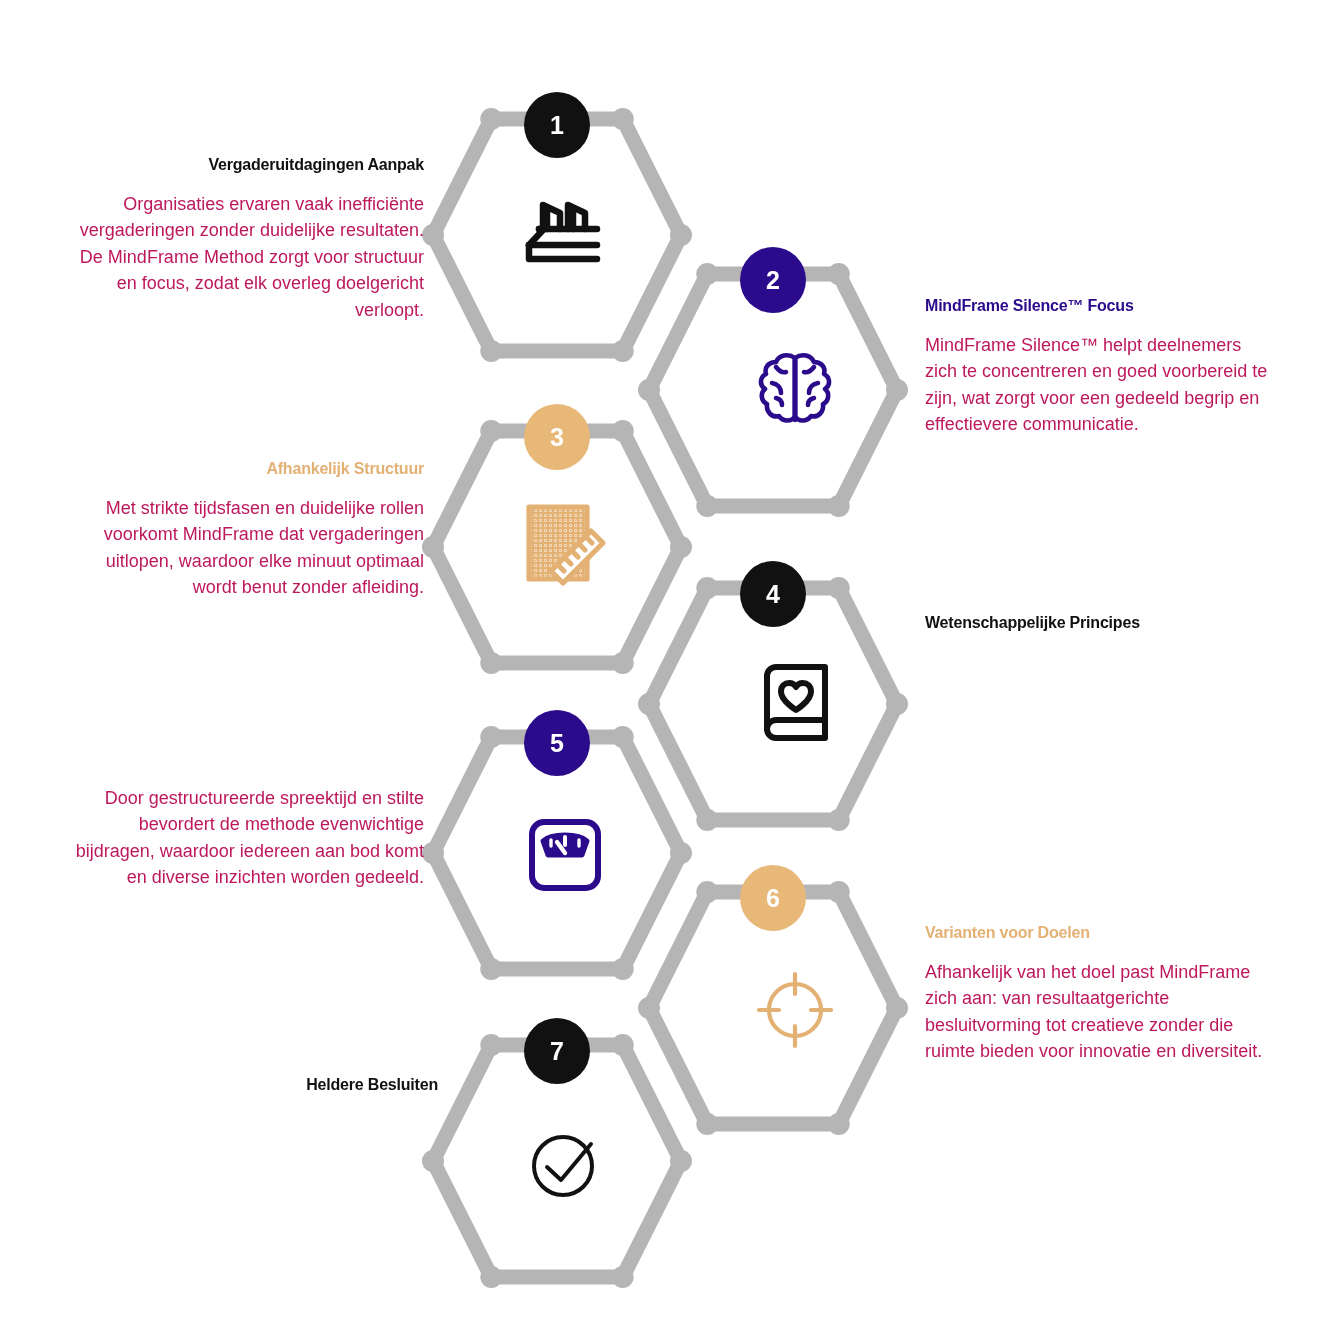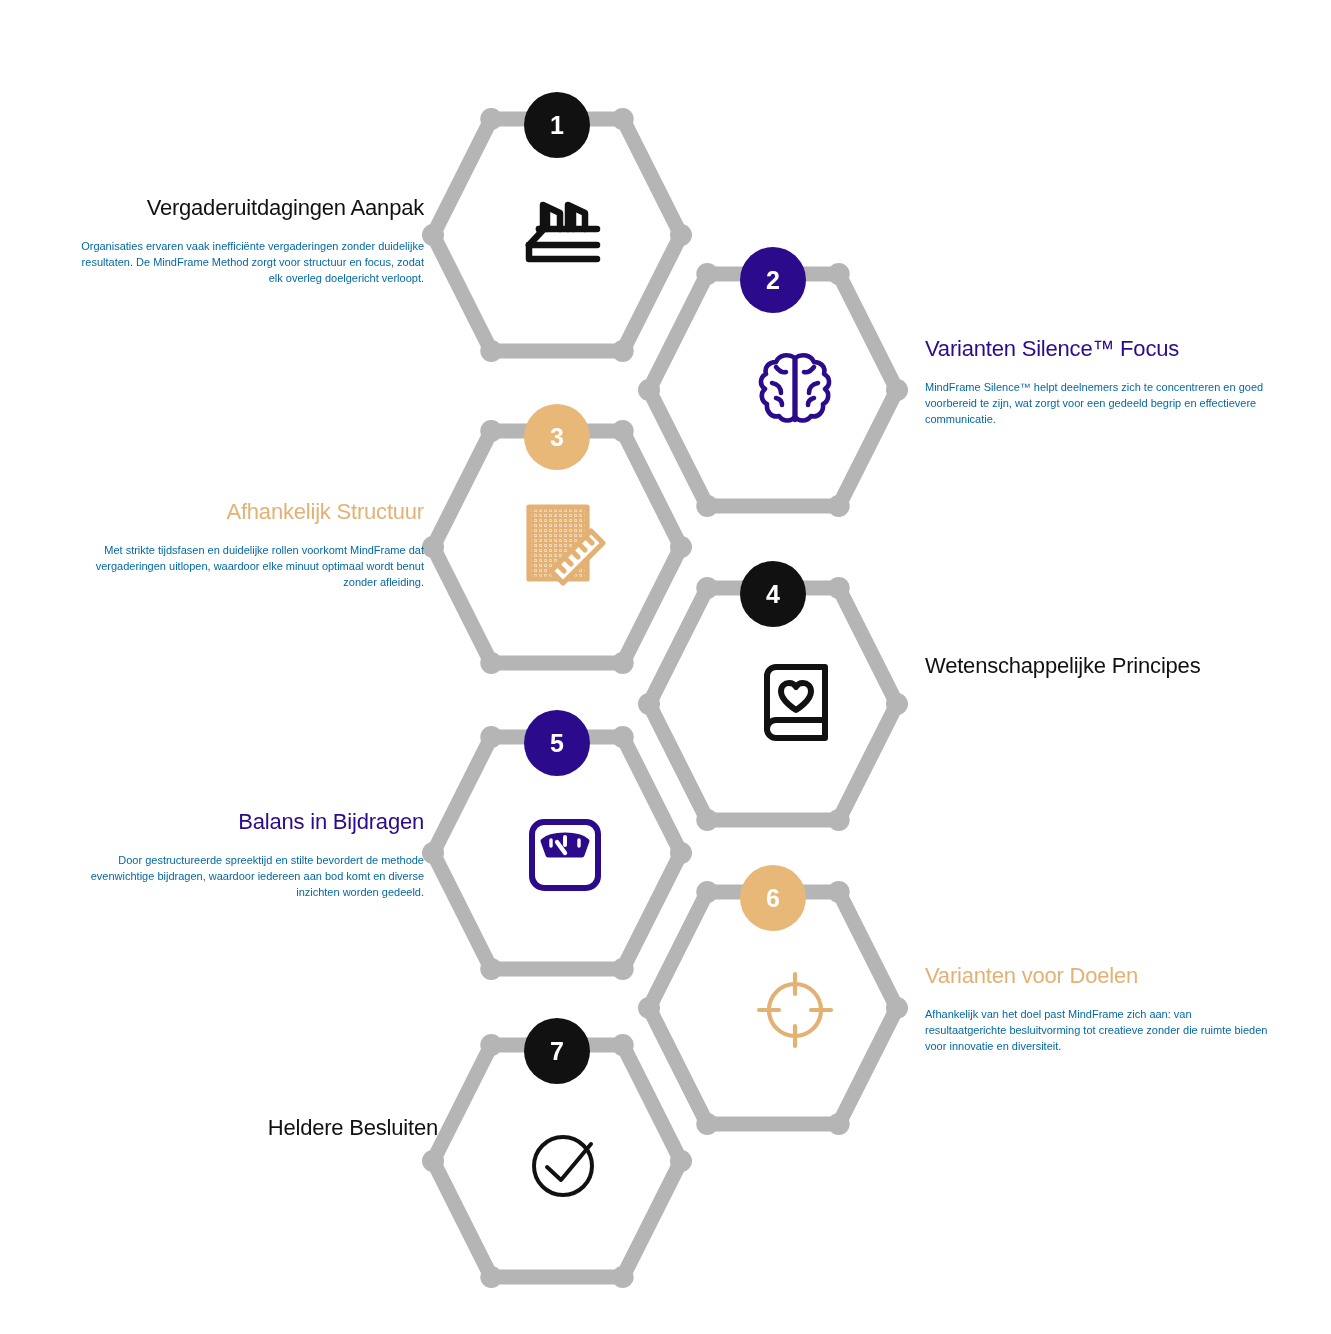--- a/index.html
+++ b/index.html
@@ -28,31 +28,30 @@
 
   
   .text-block {
     position: absolute;
     width: 350px;
   }
   .text-block.left  { text-align: right; }
   .text-block.right { text-align: left; }
 
   .block-title {
-    font-size: 22px;
-    font-weight: normal;
+    font-size: 16px;
+    font-weight: bold;
     letter-spacing: -0.2px;
     line-height: 1.25;
     margin-bottom: 11px;
-    margin-top: 39px;
   }
   .block-body {
-    font-size: 11px;
+    font-size: 18px;
     line-height: 1.47;
-    color: #0369a1;
+    color: #be185d;
     margin-top: 16px;
   }
 
   
   .badge {
     position: absolute;
     width: 66px;
     height: 66px;
     border-radius: 50%;
     display: flex;
@@ -241,35 +240,34 @@
       <path d="M28 48 L42 61 L72 25"></path>
     </svg>
   </div>
 
   <div class="text-block left" style="left:74px; top:155px;">
     <div class="block-title" style="color:#111111;">Vergaderuitdagingen Aanpak</div>
     <div class="block-body">Organisaties ervaren vaak inefficiënte vergaderingen zonder duidelijke resultaten. De MindFrame Method zorgt voor structuur en focus, zodat elk overleg doelgericht verloopt.</div>
   </div>
 
   <div class="text-block right" style="left:925px; top:296px;">
-    <div class="block-title" style="color:#2B0A8C;">Varianten Silence™ Focus</div>
+    <div class="block-title" style="color:#2B0A8C;">MindFrame Silence™ Focus</div>
     <div class="block-body">MindFrame Silence™ helpt deelnemers zich te concentreren en goed voorbereid te zijn, wat zorgt voor een gedeeld begrip en effectievere communicatie.</div>
   </div>
 
   <div class="text-block left" style="left:74px; top:459px;">
     <div class="block-title" style="color:#E3B173;">Afhankelijk Structuur</div>
     <div class="block-body">Met strikte tijdsfasen en duidelijke rollen voorkomt MindFrame dat vergaderingen uitlopen, waardoor elke minuut optimaal wordt benut zonder afleiding.</div>
   </div>
 
   <div class="text-block right" style="left:925px; top:613px;">
     <div class="block-title" style="color:#111111;">Wetenschappelijke Principes</div>
   </div>
 
   <div class="text-block left" style="left:74px; top:769px;">
-    <div class="block-title" style="color:#2B0A8C;">Balans in Bijdragen</div>
     <div class="block-body">Door gestructureerde spreektijd en stilte bevordert de methode evenwichtige bijdragen, waardoor iedereen aan bod komt en diverse inzichten worden gedeeld.</div>
   </div>
 
   <div class="text-block right" style="left:925px; top:923px;">
     <div class="block-title" style="color:#E3B173;">Varianten voor Doelen</div>
     <div class="block-body">Afhankelijk van het doel past MindFrame zich aan: van resultaatgerichte besluitvorming tot creatieve zonder die ruimte bieden voor innovatie en diversiteit.</div>
   </div>
 
   <div class="text-block left" style="left:88px; top:1075px;">
     <div class="block-title" style="color:#111111;">Heldere Besluiten</div>

